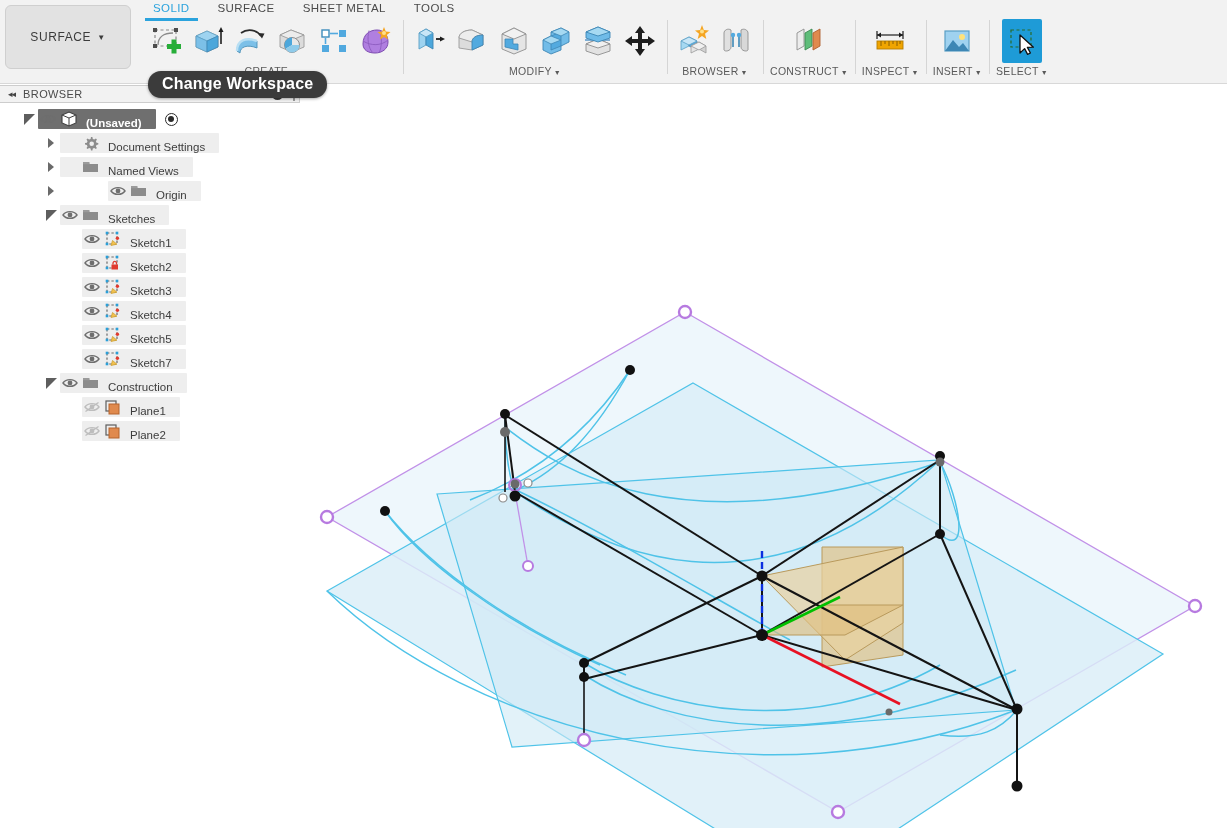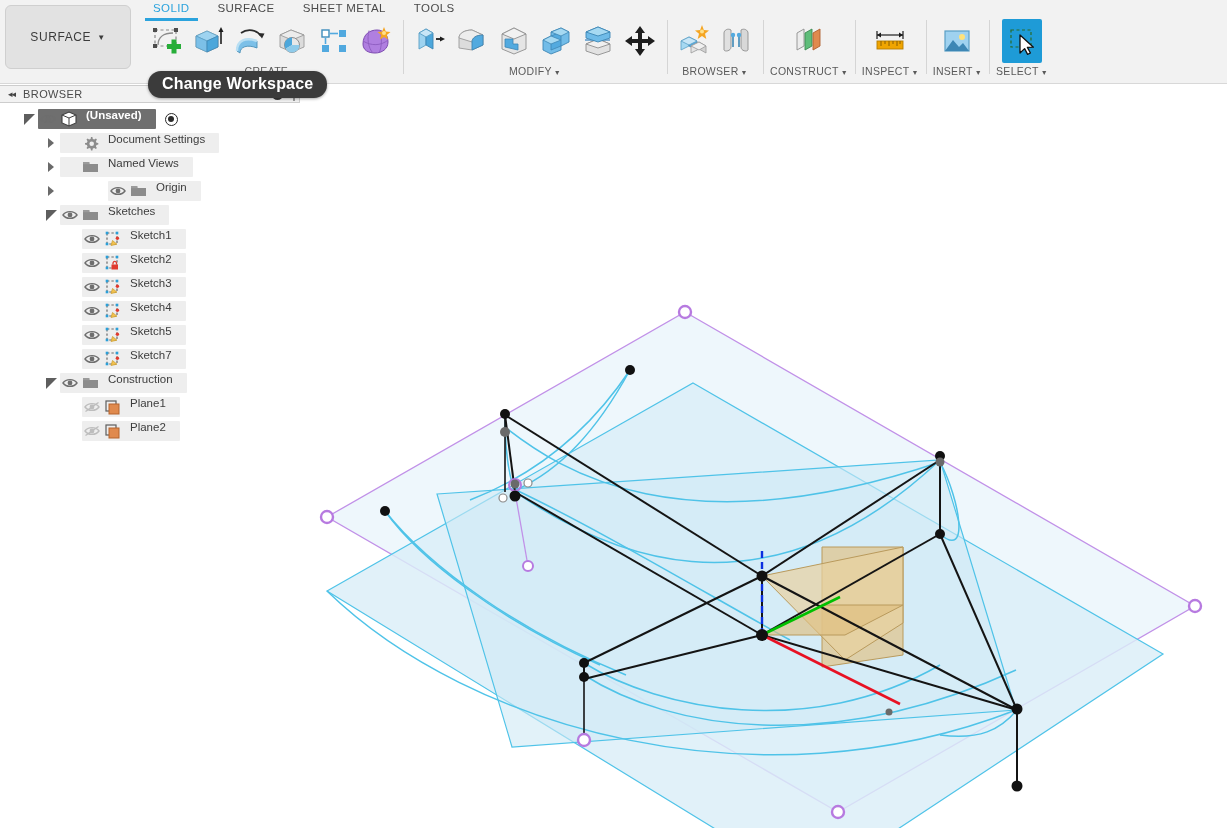--- a/index.html
+++ b/index.html
@@ -107,21 +107,21 @@
     border-left: 1px solid #9a9a9a; border-right: 1px solid #9a9a9a;
     cursor: col-resize;
   }
 
   #tree { padding-top: 6px; }
   .node {
     display: flex; align-items: center; height: 20px; margin-bottom: 4px;
     cursor: pointer; width: fit-content;
   }
   .node .row-bg {
-    display: flex; align-items: flex-start; height: 20px;
+    display: flex; align-items: flex-end; height: 20px;
     background: #eeeeee; padding-right: 14px; border-radius: 1px;
   }
   .node.root .row-bg { background: #6f6f6f; }
   .node .arrow {
     width: 18px; height: 20px; display: flex; align-items: center;
     justify-content: center; flex: none;
   }
   .tri-closed {
     width: 0; height: 0; border-left: 6px solid #6a6a6a;
     border-top: 5px solid transparent; border-bottom: 5px solid transparent;

